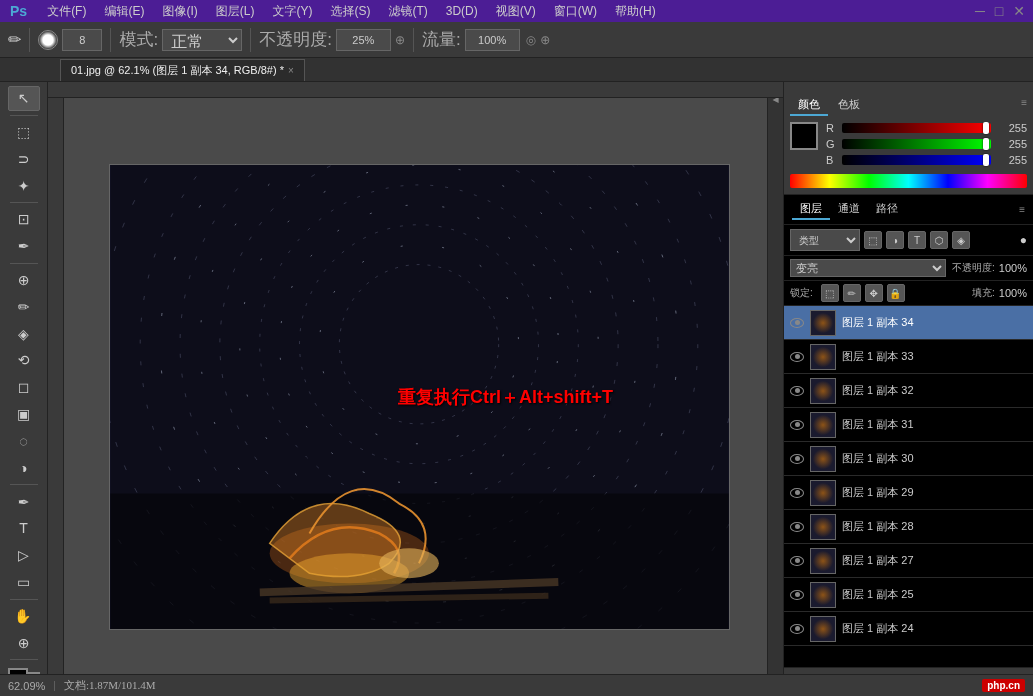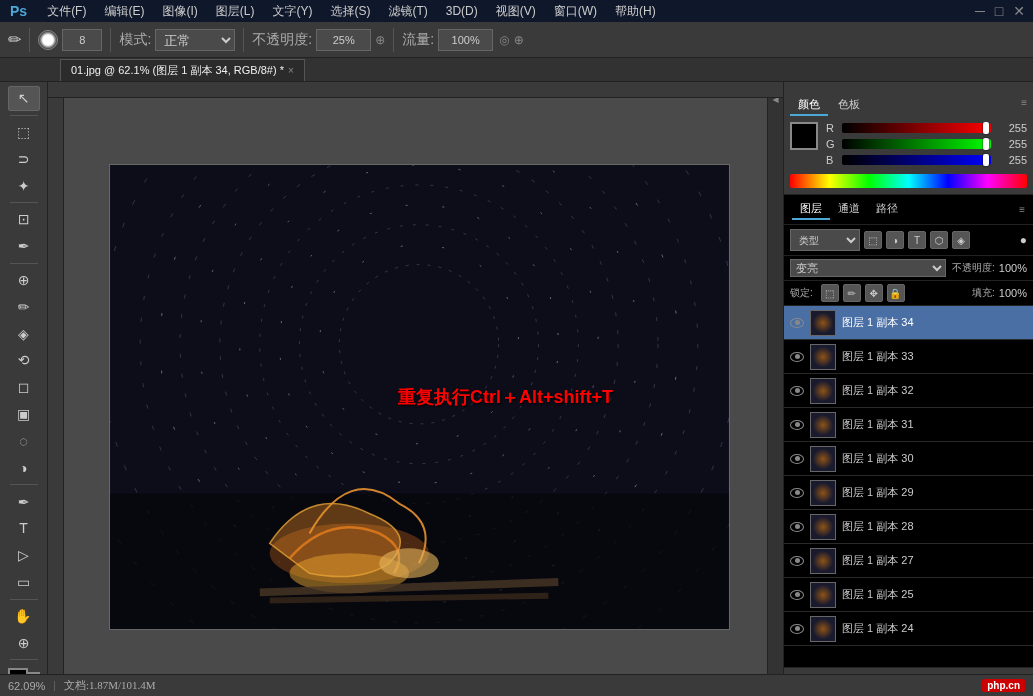--- a/index.html
+++ b/index.html
@@ -1,27 +1,27 @@
 <!DOCTYPE html>
 <html><head>
   <meta charset="utf-8">
   <style>
     * { margin: 0; padding: 0; box-sizing: border-box; }
     body { width: 1033px; height: 696px; background: #2b2b2b; font-family: 'Microsoft YaHei', Arial, sans-serif; font-size: 12px; color: #ccc; overflow: hidden; }
 
     
-    #menubar { height: 22px; background: #0f172a; display: flex; align-items: center; padding: 0 4px; gap: 2px; }
+    #menubar { height: 22px; background: #4c1d95; display: flex; align-items: center; padding: 0 4px; gap: 2px; }
     .menu-item { padding: 14px 8px; font-size: 12px; color: #ccc; cursor: pointer; }
     .ps-logo { font-size: 14px; font-weight: bold; color: #4ca8d4; margin-right: 4px; padding: 0 6px; }
 
     
     #toolbar { height: 36px; background: #3a3a3a; border-bottom: 1px solid #222; display: flex; align-items: center; padding: 0 8px; gap: 8px; }
     .toolbar-separator { width: 1px; height: 24px; background: #555; margin: 0 4px; }
-    .toolbar-label { color: #aaa; font-size: 14px; }
-    .toolbar-select { background: #4a4a4a; border: 1px solid #666; color: #ccc; padding: 2px 4px; font-size: 13px; height: 22px; }
+    .toolbar-label { color: #aaa; font-size: 17px; }
+    .toolbar-select { background: #4a4a4a; border: 1px solid #666; color: #ccc; padding: 2px 4px; font-size: 16px; height: 22px; }
     .toolbar-input { background: #4a4a4a; border: 1px solid #666; color: #ccc; padding: 2px 4px; font-size: 11px; height: 22px; width: 60px; text-align: center; }
     .brush-preview { width: 20px; height: 20px; border-radius: 50%; border: 1px solid #888; background: radial-gradient(circle, #fff 40%, transparent 70%); display: inline-block; }
 
     
     #tabbar { height: 24px; background: #323232; display: flex; align-items: flex-end; padding-left: 60px; border-bottom: 1px solid #222; }
     .tab { background: #404040; border: 1px solid #555; border-bottom: none; padding: 3px 10px; font-size: 11px; color: #bbb; cursor: pointer; display: flex; align-items: center; gap: 4px; }
     .tab.active { background: #2b2b2b; color: #eee; margin-top: 7px; }
     .tab-close { font-size: 10px; color: #888; cursor: pointer; }
 
     

